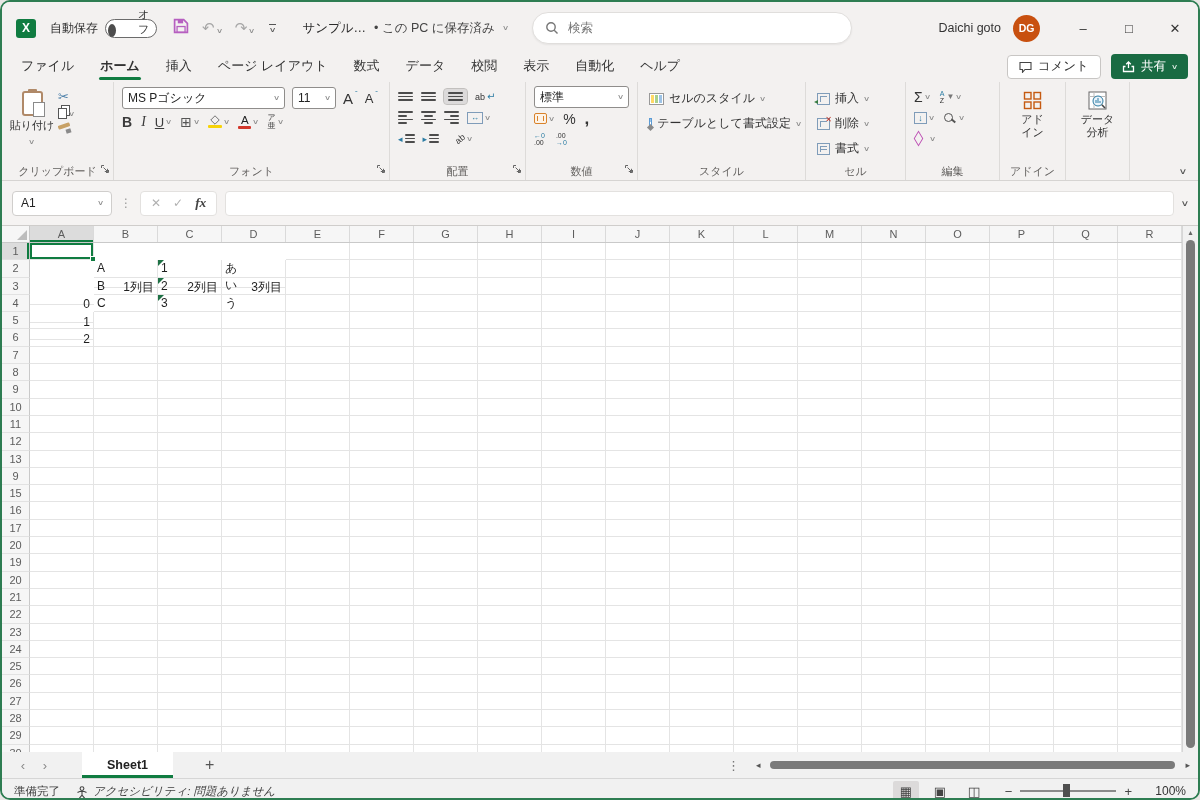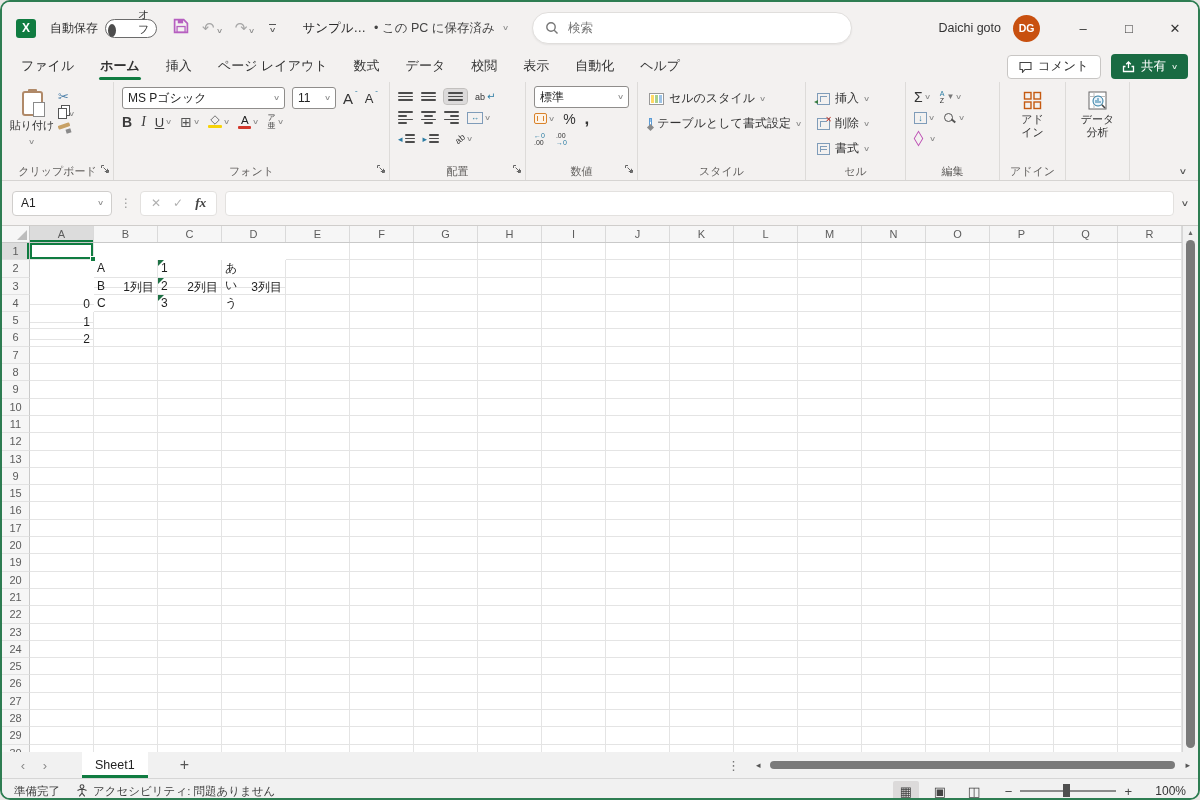--- a/index.html
+++ b/index.html
@@ -89,31 +89,31 @@
   .gcell.sel { box-shadow:inset 0 0 0 2px var(--accent); z-index:2; }
   .handle { position:absolute; right:-3px; bottom:-3px; width:6px; height:6px; background:var(--accent); border:1px solid #fff; z-index:3; }
   .flag { position:absolute; left:0; top:0; width:0; height:0; border-style:solid; border-width:6px 6px 0 0; border-color:#1E7145 transparent transparent transparent; }
   .vscroll { width:16px; background:#f1f1f1; border-left:1px solid #d6d6d6; display:flex; flex-direction:column; align-items:center; padding:2px 0 4px; }
   .varr { font-size:8px; color:#666; }
   .vthumb { width:9px; flex:1; background:#7a7a7a; border-radius:5px; margin-top:3px; }
 
   
   .sheetbar { height:26px; background:#f1f1f1; display:flex; align-items:center; padding-left:10px; position:relative; }
   .snav { width:22px; text-align:center; color:#8a8a8a; font-size:13px; }
-  .stab { margin-left:26px; height:26px; display:flex; align-items:center; padding:0 13px; background:#fff; box-shadow:inset 0 -3px 0 var(--accent); font-weight:normal; font-size:12.5px; color:#222; }
+  .stab { margin-left:26px; height:26px; display:flex; align-items:center; padding:0 25px; background:#fff; box-shadow:inset 0 -3px 0 var(--accent); font-weight:bold; font-size:12.5px; color:#222; }
   .addsheet { margin-left:32px; color:#555; font-size:16px; }
   .sb-right { position:absolute; right:8px; display:flex; align-items:center; gap:10px; }
   .hdots { color:#777; font-size:13px; margin-right:6px; }
   .harr { color:#555; font-size:9px; }
   .htrack { width:405px; height:10px; display:flex; align-items:center; }
   .hthumb { width:100%; height:8px; background:#7a7a7a; border-radius:5px; }
 
   
   .statusbar { height:25px; background:#f1f1f1; border-top:1px solid #d6d6d6; display:flex; align-items:center; font-size:11.5px; color:#3f3f3f; padding:0 12px; gap:16px; }
-  .accwrap { display:flex; align-items:flex-start; gap:5px; }
+  .accwrap { display:flex; align-items:flex-end; gap:5px;font-style:italic; }
   .st-right { margin-left:auto; display:flex; align-items:center; gap:8px; }
   .viewbtn { width:26px; height:21px; display:flex; align-items:center; justify-content:center; font-size:13px; color:#444; }
   .viewbtn.on { background:#dcdada; border-radius:2px; }
   .zoomctl { display:flex; align-items:center; gap:8px; margin-left:10px; }
   .ztrack { width:96px; height:1.5px; background:#8a8a8a; position:relative; }
   .zthumb { position:absolute; left:44%; top:-6px; width:7px; height:13px; background:#4f4f4f; }
   .zlabel { width:42px; text-align:right; font-size:12px; color:#333; margin-left:4px; }
   .zpm { font-size:13px; color:#444; }
 </style>
 </head>

